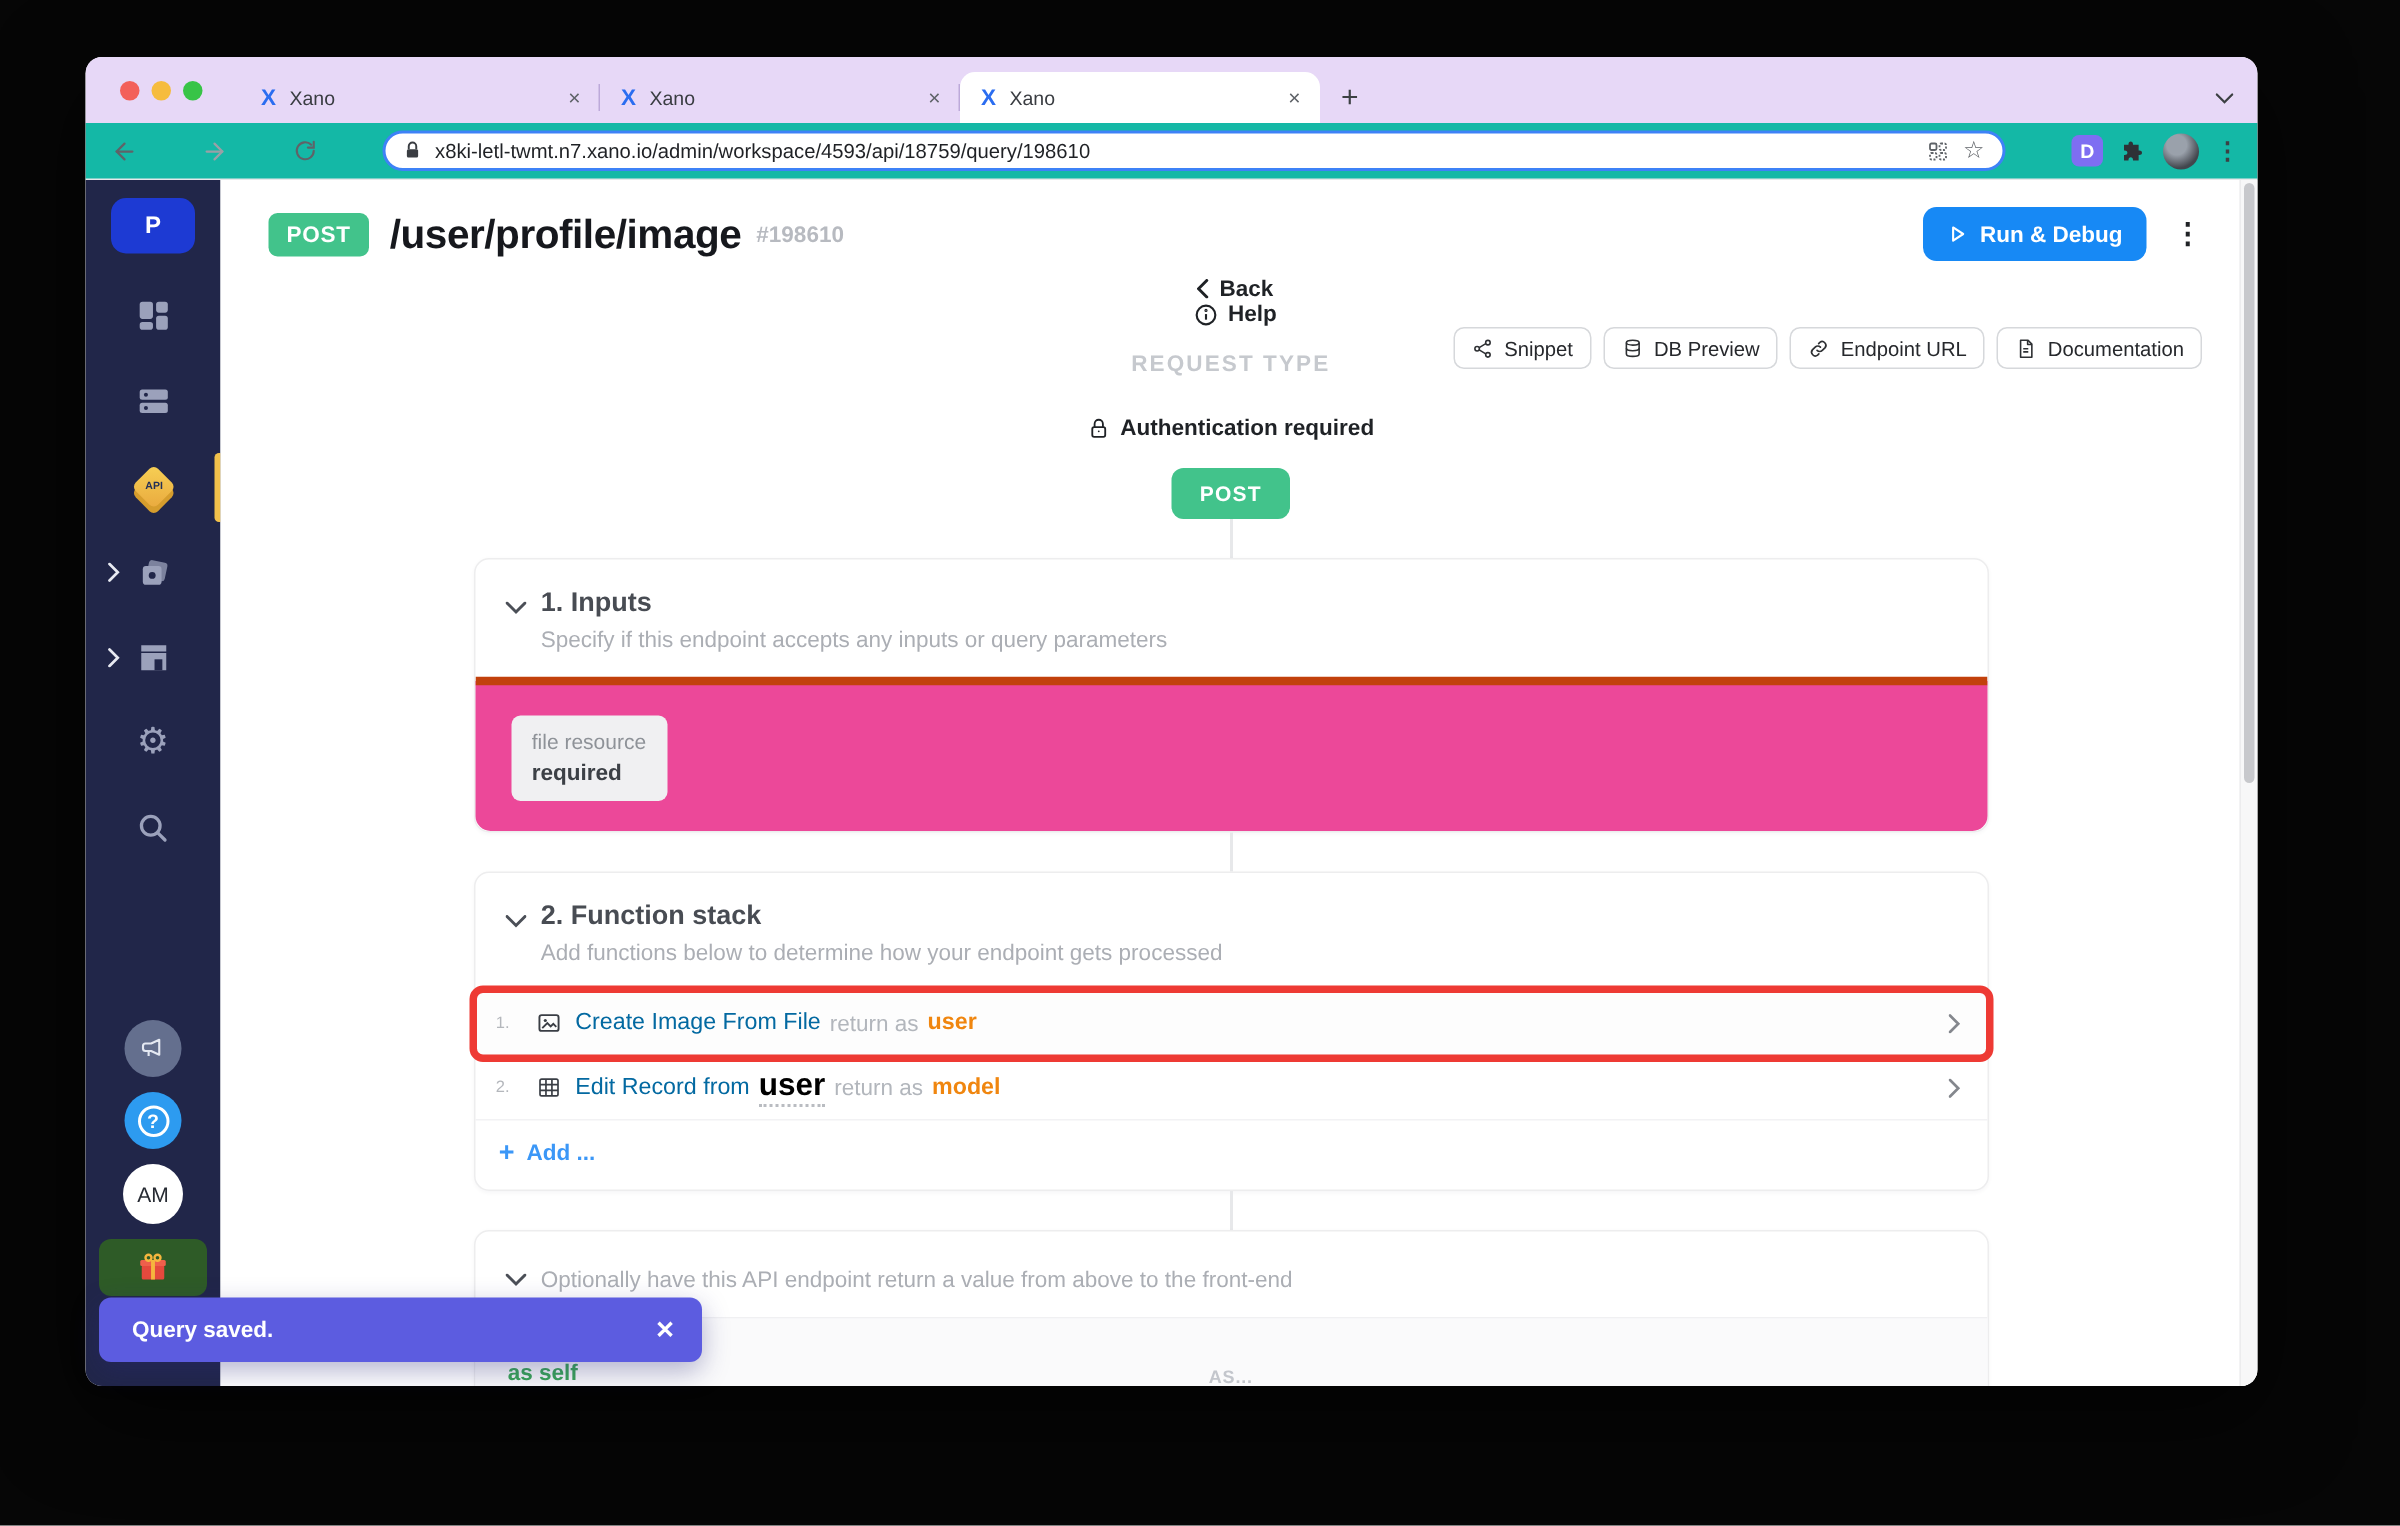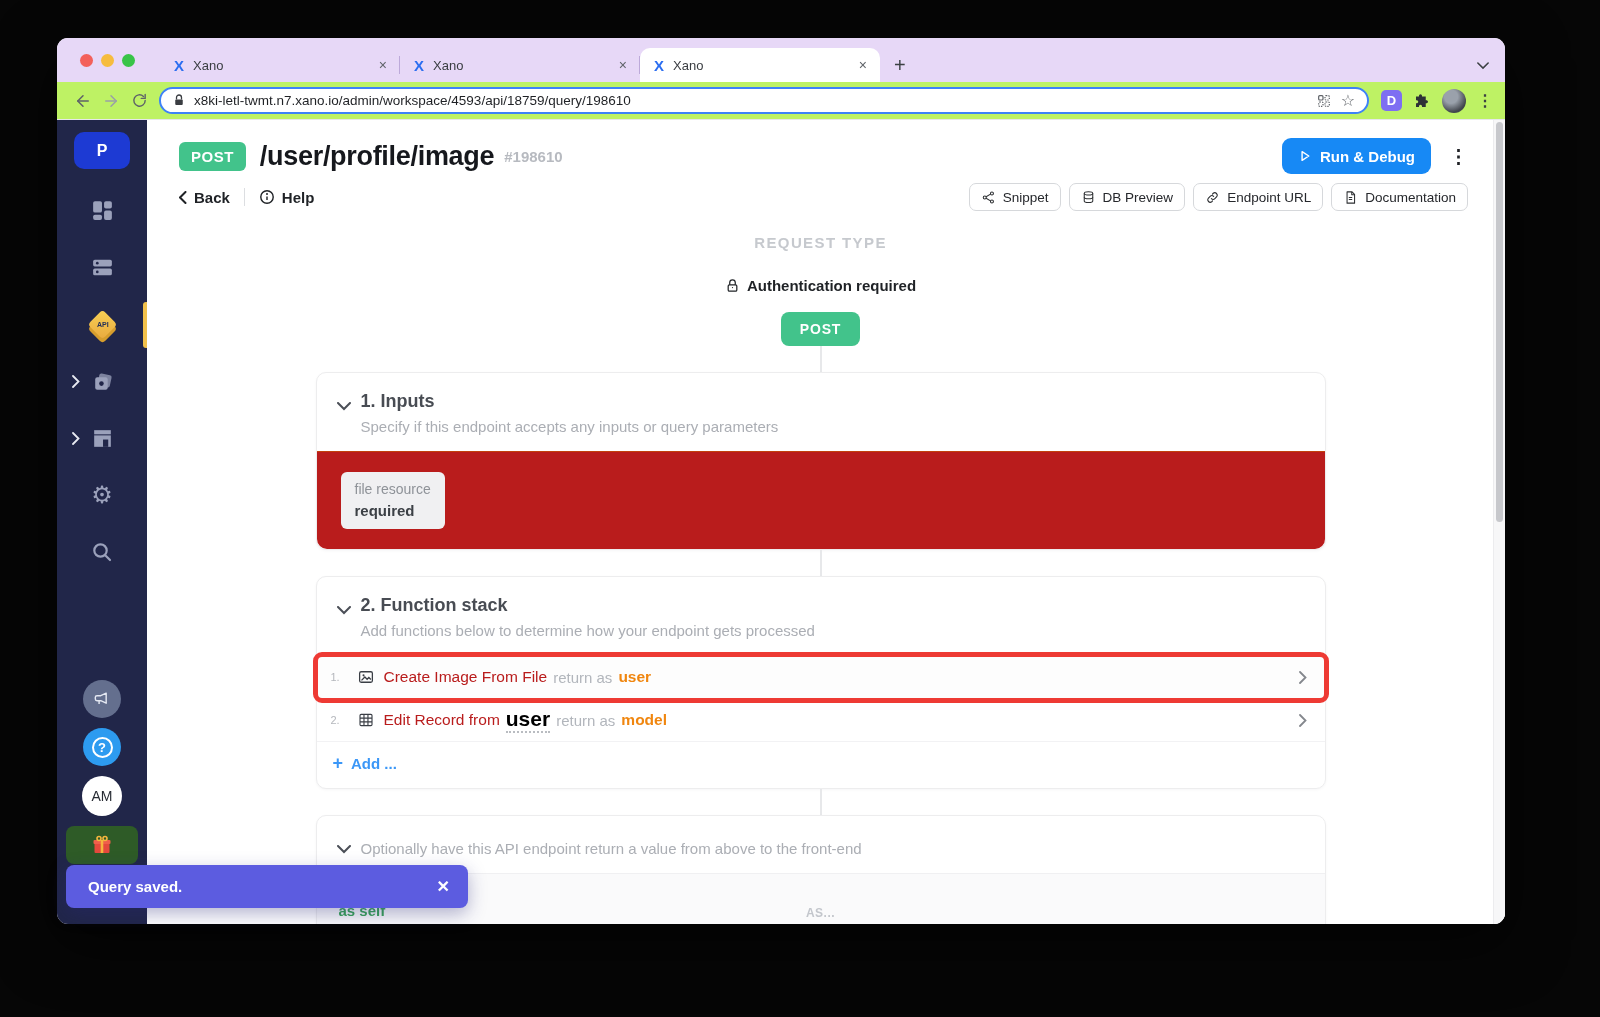--- a/index.html
+++ b/index.html
@@ -18,21 +18,21 @@
   .tabs{display:flex;align-items:flex-end;margin-left:103px;height:34px;}
   .tab{width:240px;height:34px;box-sizing:border-box;display:flex;align-items:center;padding:0 10px 0 14px;position:relative;}
   .tab.inactive::after{content:"";position:absolute;right:0;top:8px;height:18px;width:1px;background:#bda9da;}
   .tab.active{background:#fff;border-radius:10px 10px 0 0;}
   .tab .favicon{font-weight:800;font-size:15px;color:#2b6df0;margin-right:9px;}
   .tab .label{flex:1;font-size:13px;color:#3a3d42;white-space:nowrap;overflow:hidden;}
   .tab .close{font-size:14px;color:#5f6368;padding:0 3px;}
   .newtab{font-size:20px;color:#3c4043;margin:0 0 7px 14px;line-height:1;}
   .strip-caret{position:absolute;right:16px;bottom:12px;display:flex;}
   
-  .toolbar{flex:0 0 37px;background:#bef264;border-bottom:1px solid #e6e8ea;display:flex;align-items:center;padding:0 12px;}
+  .toolbar{flex:0 0 37px;background:#14b8a6;border-bottom:1px solid #e6e8ea;display:flex;align-items:center;padding:0 12px;gap:32px;}
   .navbtn{width:28px;height:28px;display:flex;align-items:center;justify-content:center;}
   .urlbar{flex:1;height:27px;box-sizing:border-box;border:2px solid #3e82f7;border-radius:16px;display:flex;align-items:center;gap:9px;padding:0 12px;margin:0 10px 0 6px;background:#fff;}
   .url-text{flex:1;font-size:13.5px;color:#1f2125;white-space:nowrap;overflow:hidden;}
   .url-star{font-size:16px;color:#5f6368;line-height:1;}
   .toolbar-right{display:flex;align-items:center;gap:11px;padding-left:2px;}
   .ext-d{width:21px;height:21px;border-radius:5px;background:#7e6ef2;color:#fff;font-size:13px;font-weight:700;display:flex;align-items:center;justify-content:center;}
   .avatar-browser{width:24px;height:24px;border-radius:50%;background:radial-gradient(circle at 38% 32%,#9aa1ab 0 30%,#42464d 70%);}
   .browser-kebab{font-size:16px;color:#3c4043;font-weight:700;}
   
   .app{flex:1;display:flex;min-height:0;position:relative;}
@@ -62,49 +62,49 @@
   .scrollbar{position:absolute;right:0;top:0;bottom:0;width:11px;background:#f7f7f8;border-left:1px solid #ececee;}
   .scroll-thumb{position:absolute;top:2px;left:2px;width:7px;height:400px;border-radius:4px;background:#c7c8cc;}
   .page-header{padding:18px 26px 0 32px;}
   .header-row1{display:flex;align-items:center;height:36px;}
   .method-badge{background:#42c38b;color:#fff;font-weight:800;font-size:15px;letter-spacing:.5px;padding:6px 12px;border-radius:6px;}
   .endpoint-path{font-size:27px;font-weight:800;color:#16181d;margin-left:14px;letter-spacing:-.3px;}
   .endpoint-id{font-size:15px;font-weight:600;color:#b7bac0;margin-left:10px;}
   .run-btn{margin-left:auto;height:36px;background:#1789f5;border-radius:9px;color:#fff;font-weight:700;font-size:15px;
     display:flex;align-items:center;gap:8px;padding:0 16px;}
   .page-kebab{font-size:19px;font-weight:700;color:#202226;margin-left:18px;}
-  .header-row2{display:flex;align-items:center;margin-top:10px;height:26px;}
+  .header-row2{display:flex;align-items:center;margin-top:10px;height:26px;flex-direction:column;}
   .back-link,.help-link{display:flex;align-items:center;gap:7px;font-size:15px;font-weight:700;color:#1f2226;}
   .hdr-sep{width:1px;height:18px;background:#dcdee1;margin:0 14px;}
   .header-actions{margin-left:auto;display:flex;gap:8px;}
   .action-btn{display:flex;align-items:center;gap:7px;height:26px;border:1px solid #d6d8db;border-radius:7px;
     background:#fff;padding:0 11px;font-size:13.5px;color:#26282c;}
   
   .canvas{width:1010px;margin:0 auto;padding-top:24px;}
   .req-label{text-align:center;font-size:15px;font-weight:700;letter-spacing:1.4px;color:#c6c9ce;}
   .auth-row{margin-top:26px;display:flex;justify-content:center;align-items:center;gap:7px;
     font-size:15px;font-weight:700;color:#1f2226;}
   .post-pill-wrap{display:flex;justify-content:center;margin-top:18px;}
   .post-pill{background:#42c38b;color:#fff;font-weight:800;font-size:14px;letter-spacing:.8px;padding:9px 19px;border-radius:8px;}
   .connector{width:2px;height:26px;background:#e7e8ea;margin:0 auto;}
   .card{background:#fff;border:1px solid #ededee;border-radius:10px;box-shadow:0 1px 3px rgba(20,20,40,.04);}
   .card-head{padding:18px 28px 14px 20px;display:flex;gap:10px;}
   .card-head .chev{margin-top:6px;flex:0 0 auto;}
   .card-title{font-size:18px;font-weight:700;color:#484c53;line-height:21px;}
   .card-sub{font-size:15px;color:#abaeb4;margin-top:5px;line-height:20px;}
-  .card1-body{border-top:1px solid #c2410c;background:#b91c1c;padding:20px 24px;border-radius:0 0 10px 10px;}
+  .card1-body{border-top:6px solid #c2410c;background:#ec4899;padding:20px 24px;border-radius:0 0 10px 10px;}
   .chip{display:inline-block;background:#f0f0f2;border-radius:6px;padding:8px 14px;}
   .chip-type{font-size:14px;color:#8e9298;line-height:19px;}
   .chip-name{font-size:15px;font-weight:700;color:#3c4046;line-height:20px;margin-top:2px;}
   .fs-rows{border-top:1px solid #f0f0f2;}
   .fs-row{display:flex;align-items:center;height:43px;padding:0 18px 0 14px;border-bottom:1px solid #f2f2f4;position:relative;box-sizing:border-box;}
   .fs-row.highlight{outline:5px solid #ee3a34;outline-offset:-1px;border-radius:5px;z-index:2;background:#fdfdfd;}
   .fs-index{width:26px;font-size:11px;color:#b4b7bc;}
   .fs-icon{display:flex;margin-right:9px;}
-  .fs-name{font-size:15.5px;font-weight:500;color:#b91c1c;}
+  .fs-name{font-size:15.5px;font-weight:500;color:#0369a1;}
   .fs-target{font-size:21px;font-weight:700;color:#000000;margin-left:6px;border-bottom:2px dotted #b9bcc1;}
   .fs-dim{font-size:15px;color:#b2b6bc;margin:0 6px;}
   .fs-result{font-size:15.5px;font-weight:700;color:#f0860f;}
   .fs-chev{margin-left:auto;display:flex;}
   .add-row{display:flex;align-items:center;gap:8px;padding:12px 0 16px 16px;color:#3b97f7;font-size:15px;font-weight:600;}
   .add-plus{font-size:18px;font-weight:600;line-height:1;}
   .resp-body{border-top:1px solid #f0f0f2;background:#fafafb;position:relative;height:70px;border-radius:0 0 10px 10px;}
   .resp-as{position:absolute;left:50%;transform:translateX(-50%);top:32px;font-size:12px;font-weight:700;letter-spacing:.5px;color:#c3c6cc;}
   .resp-self{position:absolute;left:22px;top:28px;font-size:15px;font-weight:700;color:#3aa656;}
   

